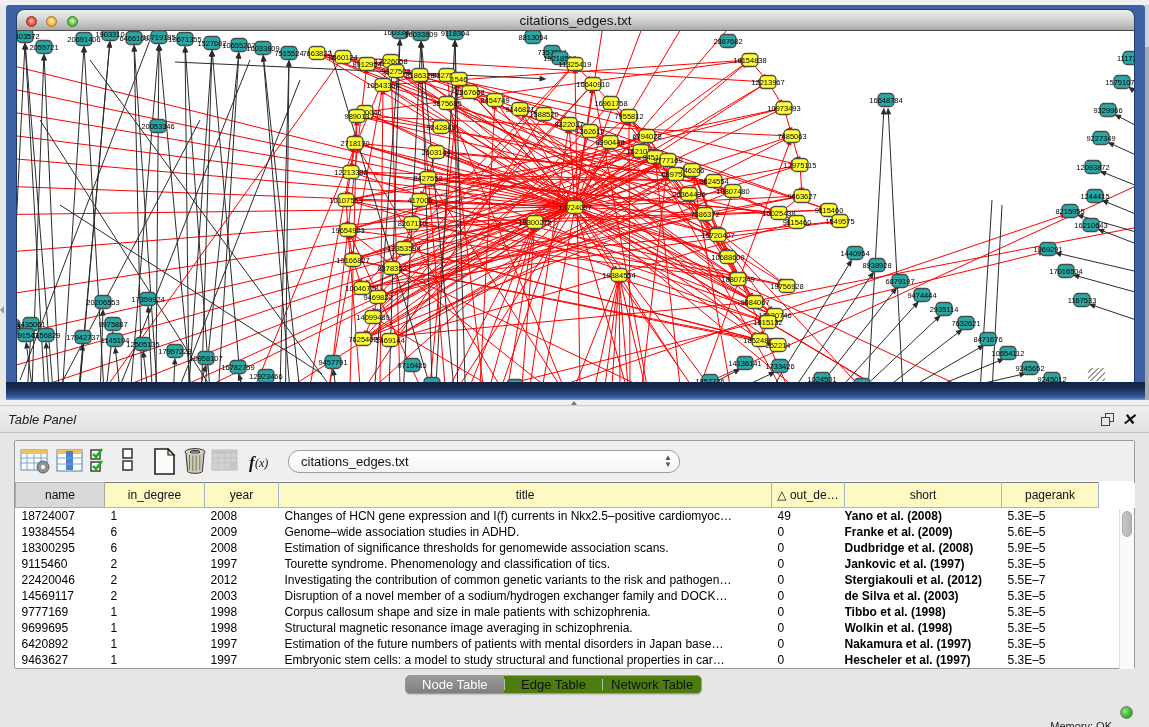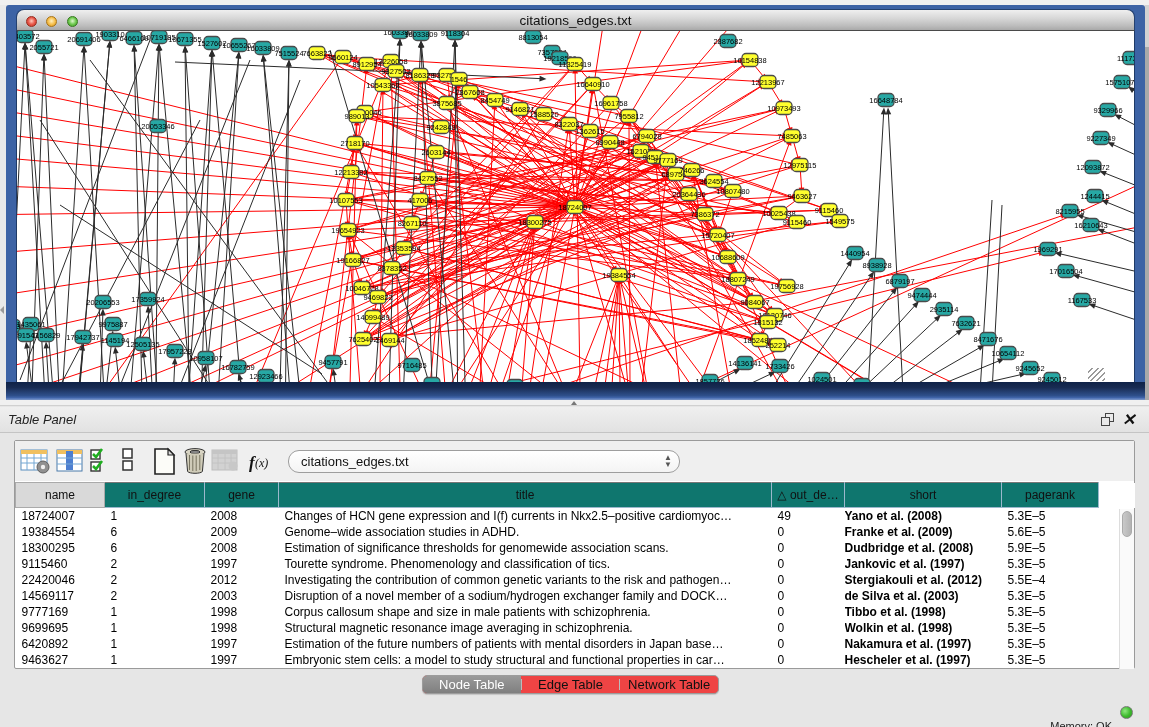--- a/index.html
+++ b/index.html
@@ -38,33 +38,33 @@
   background:#fff;border:1px solid #9a9a9a;border-radius:2px;}
 .toolbar {position:absolute;left:0;top:0;width:1119px;height:40px;background:#efefef;}
 .combo {position:absolute;left:273px;top:9px;width:392px;height:23px;
   background:linear-gradient(#ffffff,#f4f4f4);
   border:1px solid #9e9e9e;border-radius:11px;font-size:13px;color:#111;
   line-height:21px;padding-left:12px;}
 .combo .step {position:absolute;right:4px;top:3px;width:14px;height:15px;font-size:8px;
   color:#555;text-align:center;line-height:7px;}
 table.data {position:absolute;left:0px;top:41px;border-collapse:collapse;width:1119px;
   table-layout:fixed;font-size:12px;}
-table.data th {height:25px;background:#0f766e;border:1px solid #9bb8cc;
+table.data th {height:25px;background:#fef9c3;border:1px solid #9bb8cc;
   border-top:1px solid #777;font-weight:normal;font-size:12px;color:#111;padding:0;}
 table.data th.c0 {background:#d9d9d9;border-color:#aaa;}
 table.data td {height:16px;padding:0 0 0 6px;color:#000;white-space:nowrap;
   overflow:hidden;border:none;}
 table.data td.c5 {text-align:left;padding:0;font-weight:bold;}
 col.c0{width:89px} col.c1{width:100px} col.c2{width:74px} col.c3{width:493px}
 col.c4{width:73px} col.c5{width:157px} col.c6{width:97px} col.c7{width:36px}
 .scrollbar {position:absolute;left:1104px;top:68px;width:15px;height:160px;background:#fafafa;border-left:1px solid #ddd;}
 .thumb {position:absolute;left:2px;top:2px;width:10px;height:26px;border-radius:5px;
   background:linear-gradient(90deg,#c9c9c9,#b3b3b3);border:1px solid #aaa;}
-.tabs {position:absolute;left:422px;top:242px;width:297px;height:19px;
-  border:1px solid #9c9c9c;border-radius:5px;background:#ef4444;
+.tabs {position:absolute;left:405px;top:242px;width:297px;height:19px;
+  border:1px solid #9c9c9c;border-radius:5px;background:#4d7c0f;
   box-shadow:0 1px 1px rgba(0,0,0,.15);display:flex;font-size:13px;}
 .tabs div {flex:1;text-align:center;line-height:18px;color:#111;}
 .tabs .sel {background:linear-gradient(#9a9a9a,#7f7f7f);color:#fff;
   border-radius:4px 0 0 4px;}
 .tabs .sep {flex:0 0 1px;background:#bbb;margin:3px 0;}
 .status {position:absolute;left:0;top:700px;width:1149px;height:27px;background:#e6e6e6;}
 .mem {position:absolute;right:37px;top:20px;font-size:11px;color:#222;}
 .memdot {position:absolute;right:16px;top:6px;width:13px;height:13px;border-radius:50%;
   background:radial-gradient(circle at 4px 4px,#8fe87f,#3cb82c 55%,#2f9a22);border:1px solid #777;}
 .lsliver {position:absolute;left:0;top:5px;width:6px;height:395px;background:#e9e9e9;}
@@ -1082,21 +1082,21 @@
           <col class="c3">
    <col class="c4">
           <col class="c5">
           <col class="c6">
           <col class="c7">
         </colgroup>
    <tbody>
           <tr>
             <th class="c0">name</th>
             <th>in_degree</th>
-            <th>gene</th>
+            <th>year</th>
             <th>title</th>
    <th>△ out_de…</th>
             <th>short</th>
             <th>pagerank</th>
             <th style="background:#fff;border:none"></th>
           </tr>
    <tr>
             <td class="c0">18724007</td>
             <td class="c1">1</td>
             <td class="c2">2008</td>
@@ -1136,21 +1136,21 @@
             <td class="c6">5.3E–5</td>
             <td class="c7"></td>
           </tr>
           <tr>
             <td class="c0">22420046</td>
             <td class="c1">2</td>
             <td class="c2">2012</td>
             <td class="c3">Investigating the contribution of common genetic variants to the risk and pathogen…</td>
             <td class="c4">0</td>
             <td class="c5">Stergiakouli et al. (2012)</td>
-            <td class="c6">5.5E–4</td>
+            <td class="c6">5.5E–7</td>
             <td class="c7"></td>
           </tr>
           <tr>
             <td class="c0">14569117</td>
             <td class="c1">2</td>
             <td class="c2">2003</td>
             <td class="c3">Disruption of a novel member of a sodium/hydrogen exchanger family and DOCK…</td>
             <td class="c4">0</td>
             <td class="c5">de Silva et al. (2003)</td>
             <td class="c6">5.3E–5</td>

